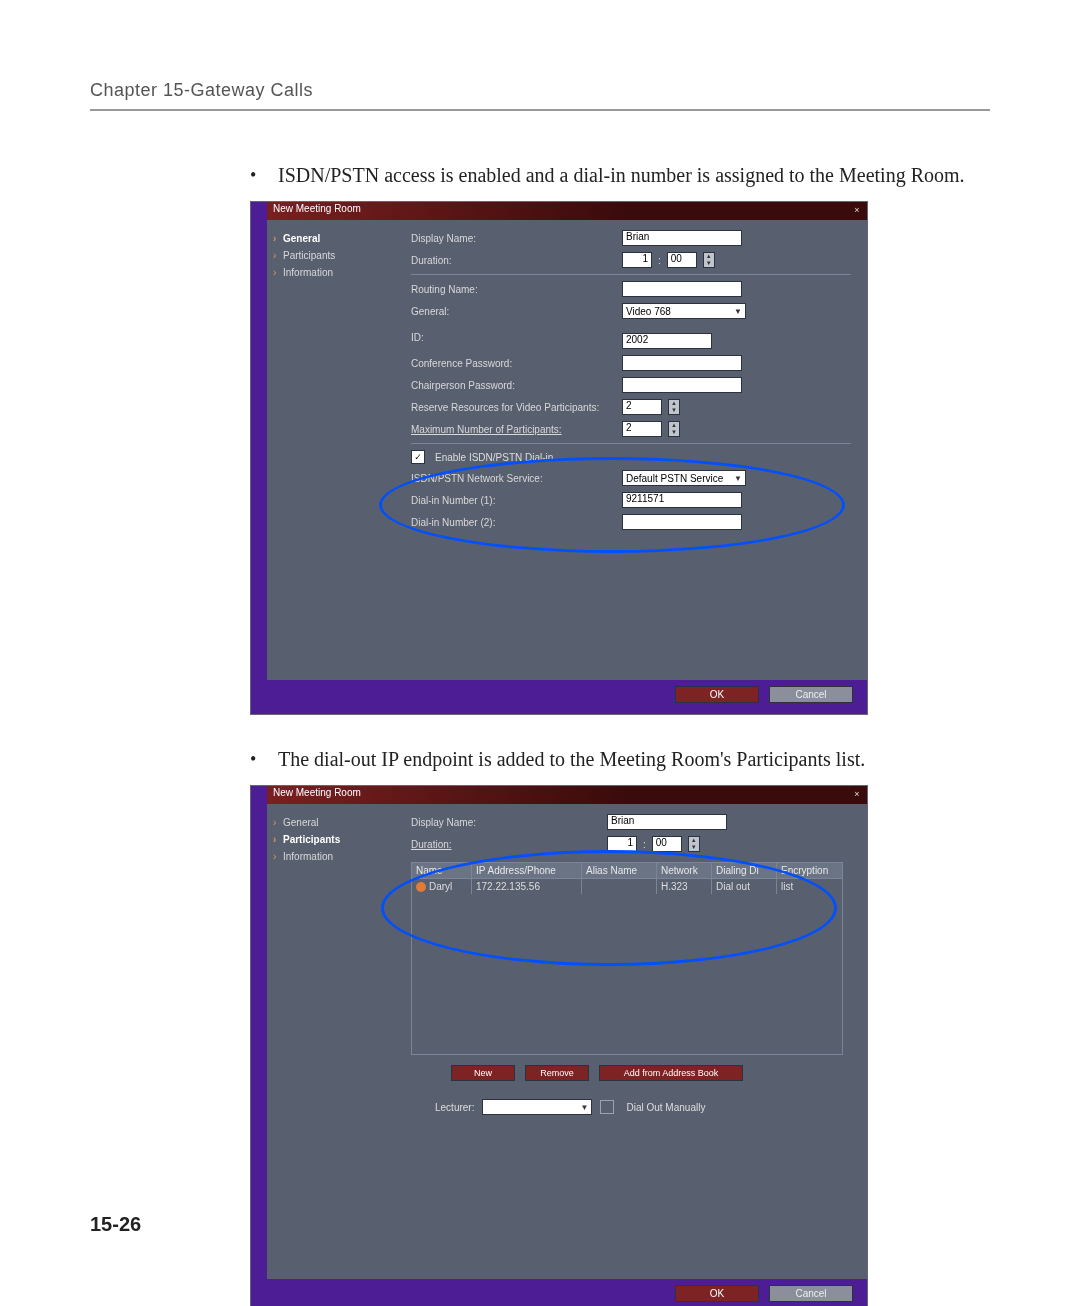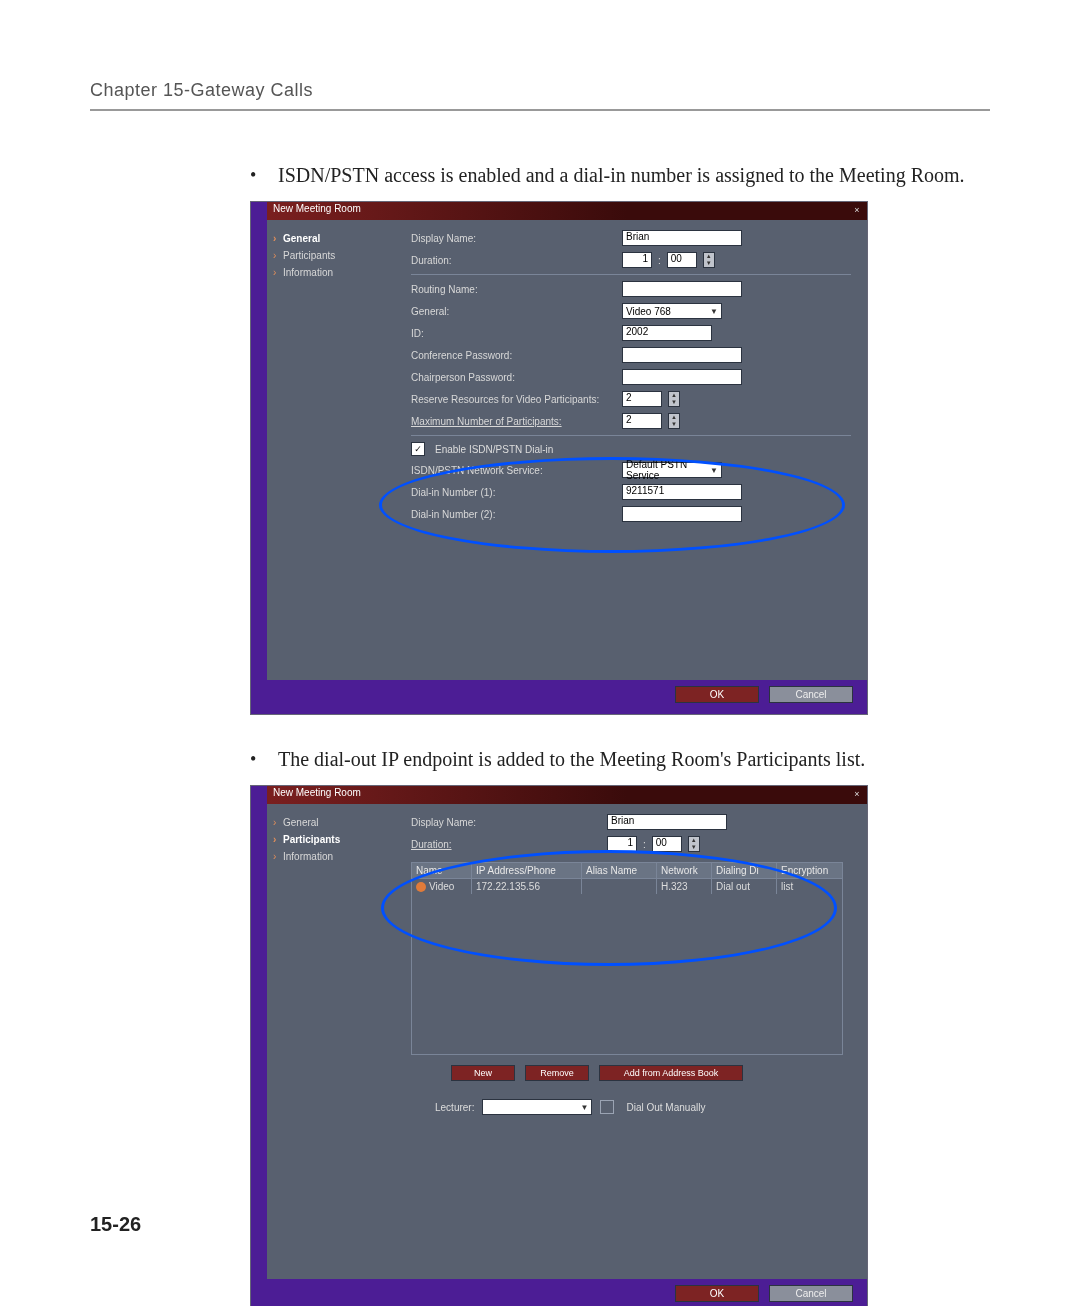--- a/index.html
+++ b/index.html
@@ -136,24 +136,24 @@
   .in, .sel {
     background: #fff;
     color: #000;
     border: 1px solid #2b3340;
     height: 16px;
     font-size: 10px;
     padding: 0 3px;
     box-sizing: border-box;
   }
   .in.wide { width: 120px; }
-  .in.med  { width: 90px;  }
+  .in.med  { width: 90px; margin-top: 8px;  }
   .in.sm   { width: 40px;  }
   .in.xs   { width: 30px;  }
-  .sel { width: 100px; display:flex; align-items:center; justify-content:space-between; }
+  .sel { width: 124px; display:flex; align-items:center; justify-content:space-between; }
   .sel .caret { font-size:8px; color:#333; }
   .stepper {
     width: 12px; height: 16px;
     display:flex; flex-direction:column;
     border:1px solid #2b3340; box-sizing:border-box;
   }
   .stepper div { flex:1; background:#c0c4cc; font-size:6px; text-align:center; line-height:7px; color:#333;}
   .sub-rule {
     border: none;
     border-top: 1px solid #7a8598;
@@ -395,21 +395,21 @@
             <div class="ptable-row header">
               <div class="pcell pc-name">Name</div>
               <div class="pcell pc-ip">IP Address/Phone</div>
               <div class="pcell pc-alias">Alias Name</div>
               <div class="pcell pc-net">Network</div>
               <div class="pcell pc-dial">Dialing Di</div>
               <div class="pcell pc-enc">Encryption</div>
             </div>
             <div class="ptable-body">
               <div class="ptable-row" style="border-bottom:none;">
-                <div class="pcell pc-name"><span class="part-icon"></span><span>Video</span></div>
+                <div class="pcell pc-name"><span class="part-icon"></span><span>Daryl</span></div>
                 <div class="pcell pc-ip">172.22.135.56</div>
                 <div class="pcell pc-alias"></div>
                 <div class="pcell pc-net">H.323</div>
                 <div class="pcell pc-dial">Dial out</div>
                 <div class="pcell pc-enc">list</div>
               </div>
             </div>
           </div>
 
           <div class="action-row">

